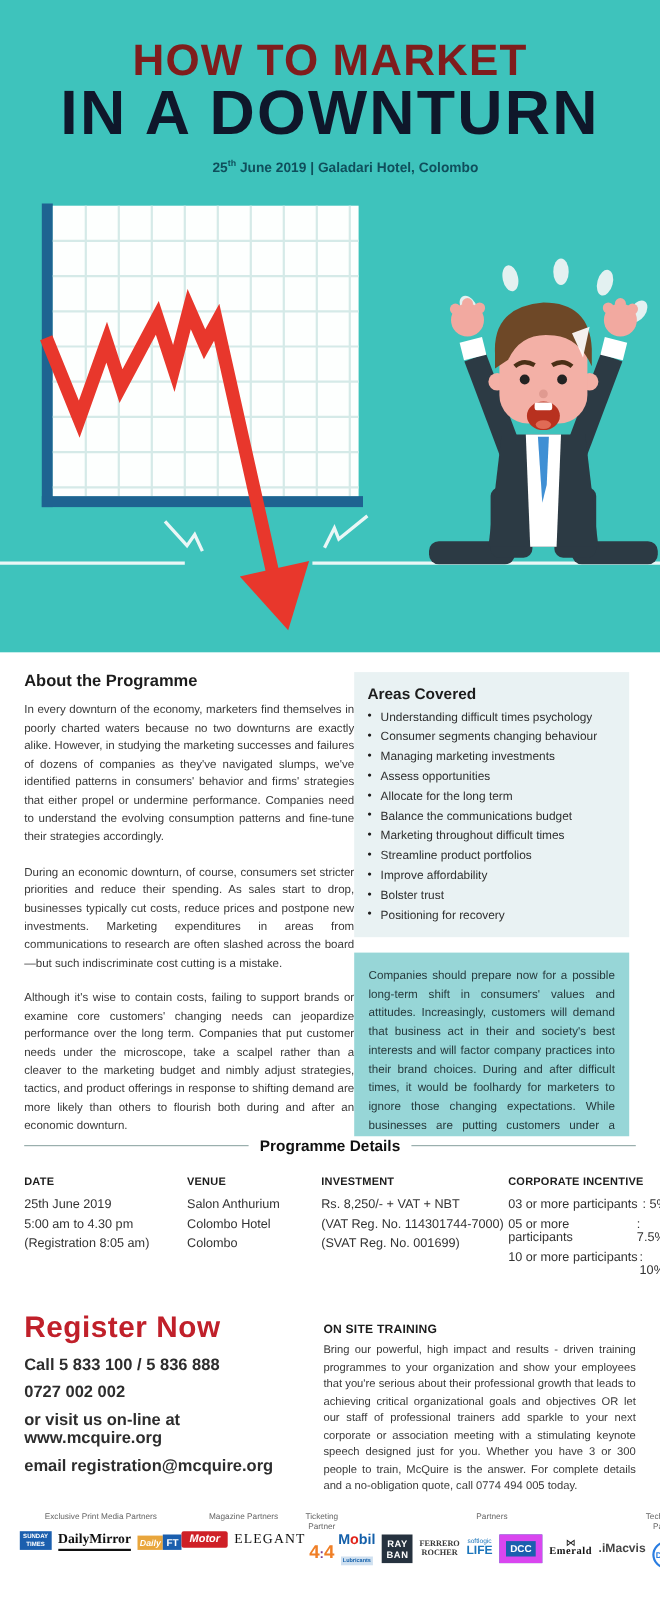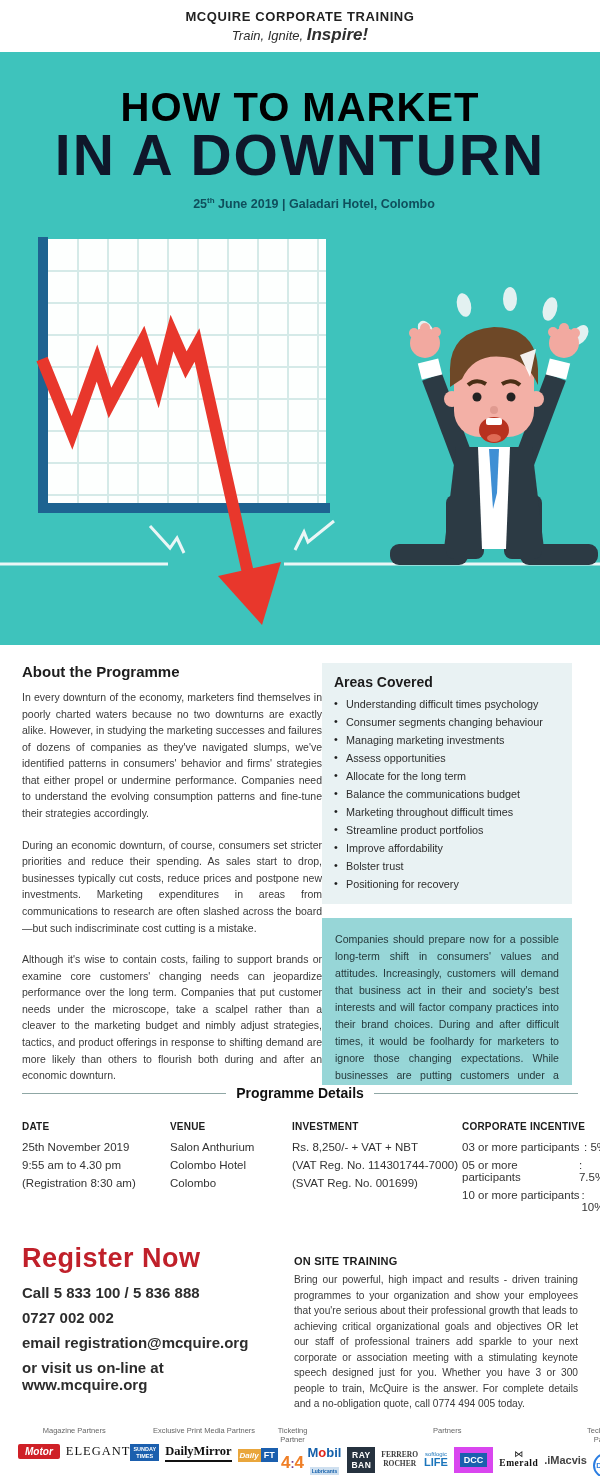--- a/index.html
+++ b/index.html
@@ -8,21 +8,21 @@
 
   
   .top-bar{height:52px;box-sizing:border-box;padding-top:9px;text-align:center;background:#fff;}
   .brand{font-size:13px;font-weight:bold;letter-spacing:.6px;color:#222;}
   .tagline{font-size:13px;font-style:italic;color:#2e2e2e;margin-top:1px;}
   .tagline .emph{font-size:17px;font-weight:bold;}
 
   
   .hero{position:relative;height:593px;background:#3EC3BC;overflow:hidden;}
   .hero-title1{padding-top:34px;text-align:center;font-size:40px;font-weight:bold;
-               letter-spacing:1px;color:#000000;line-height:1.05;}
+               letter-spacing:1px;color:#7f1d1d;line-height:1.05;}
   .hero-title2{text-align:center;font-size:57px;font-weight:bold;letter-spacing:2px;
                color:#0f172a;line-height:1.02;margin-top:-2px;}
   .hero-date{margin-top:12px;text-align:center;font-size:12.5px;font-weight:bold;color:#0F4F5C;margin-left:28px;}
   .hero-date sup{font-size:8px;}
   .illus{position:absolute;left:0;top:183px;}
 
   
   .content{display:flex;box-sizing:border-box;height:440px;
            padding:18px 22px 0;overflow:hidden;}
   .col-left{width:300px;}
@@ -97,26 +97,20 @@
   .lg-imacvis{color:#444;font-size:11px;font-weight:bold;}
   .lg-dell{width:25px;height:25px;border:2px solid #2A7DE1;border-radius:50%;color:#2A7DE1;
            font-size:7.5px;font-weight:bold;display:flex;align-items:center;justify-content:center;
            box-sizing:border-box;}
 </style>
 </head>
 <body>
 
 <div class="page">
 
-  <div class="top-bar">
-    <div class="brand">MCQUIRE CORPORATE TRAINING</div>
-    <div class="tagline">
-      <span>Train, Ignite, </span><span class="emph">Inspire!</span>
-    </div>
-  </div>
 
   <div class="hero">
     <div class="hero-title1">HOW TO MARKET</div>
     <div class="hero-title2">IN A DOWNTURN</div>
     <div class="hero-date">
       <span>25</span><sup>th</sup><span> June 2019  |  Galadari Hotel, Colombo</span>
     </div>
 
     <svg class="illus" width="600" height="410" viewBox="0 0 600 410">
 
@@ -218,23 +212,23 @@
 
   <div class="details">
     <div class="details-head">
       <div class="line"></div>
       <div class="details-title">Programme Details</div>
       <div class="line"></div>
     </div>
     <div class="details-grid">
       <div class="dcol">
         <div class="dlabel">DATE</div>
-        <div class="dline">25th November 2019</div>
-        <div class="dline">9:55 am to 4.30 pm</div>
-        <div class="dline">(Registration 8:30 am)</div>
+        <div class="dline">25th June 2019</div>
+        <div class="dline">5:00 am to 4.30 pm</div>
+        <div class="dline">(Registration 8:05 am)</div>
       </div>
       <div class="dcol">
         <div class="dlabel">VENUE</div>
         <div class="dline">Salon Anthurium</div>
         <div class="dline">Colombo Hotel</div>
         <div class="dline">Colombo</div>
       </div>
       <div class="dcol">
         <div class="dlabel">INVESTMENT</div>
         <div class="dline">Rs. 8,250/- + VAT + NBT</div>
@@ -257,47 +251,47 @@
         </div>
       </div>
     </div>
   </div>
 
   <div class="register-row">
     <div class="reg-left">
       <h2 class="reg-title">Register Now</h2>
       <div class="reg-line">Call 5 833 100 / 5 836 888</div>
       <div class="reg-line">0727 002 002</div>
+      <div class="reg-line">or visit us on-line at www.mcquire.org</div>
       <div class="reg-line">email registration@mcquire.org</div>
-      <div class="reg-line">or visit us on-line at www.mcquire.org</div>
     </div>
     <div class="onsite">
       <div class="onsite-h">ON SITE TRAINING</div>
       <div class="onsite-p">Bring our powerful, high impact and results - driven training programmes to your organization and show your employees that you're serious about their professional growth that leads to achieving critical organizational goals and objectives OR let our staff of professional trainers add sparkle to your next corporate or association meeting with a stimulating keynote speech designed just for you. Whether you have 3 or 300 people to train, McQuire is the answer. For complete details and a no-obligation quote, call 0774 494 005 today.</div>
     </div>
   </div>
 
   <div class="partners">
     <div class="pgroup">
-      <div class="plabel">Magazine Partners</div>
-      <div class="plogos">
-        <span class="lg-motor">Motor</span>
-        <span class="lg-elegant">ELEGANT</span>
-      </div>
-    </div>
-    <div class="pgroup">
       <div class="plabel">Exclusive Print Media Partners</div>
       <div class="plogos">
         <span class="lg-st">
           <span>SUNDAY</span><br><span>TIMES</span>
         </span>
         <span class="lg-dm">DailyMirror</span>
         <span class="lg-dft">
           <span class="d">Daily</span><span class="f">FT</span>
         </span>
+      </div>
+    </div>
+    <div class="pgroup">
+      <div class="plabel">Magazine Partners</div>
+      <div class="plogos">
+        <span class="lg-motor">Motor</span>
+        <span class="lg-elegant">ELEGANT</span>
       </div>
     </div>
     <div class="pgroup">
       <div class="plabel">Ticketing Partner</div>
       <div class="plogos">
         <span class="lg-444">
           <span class="a">4</span><span class="s">:</span><span class="a">4</span>
         </span>
       </div>
     </div>

